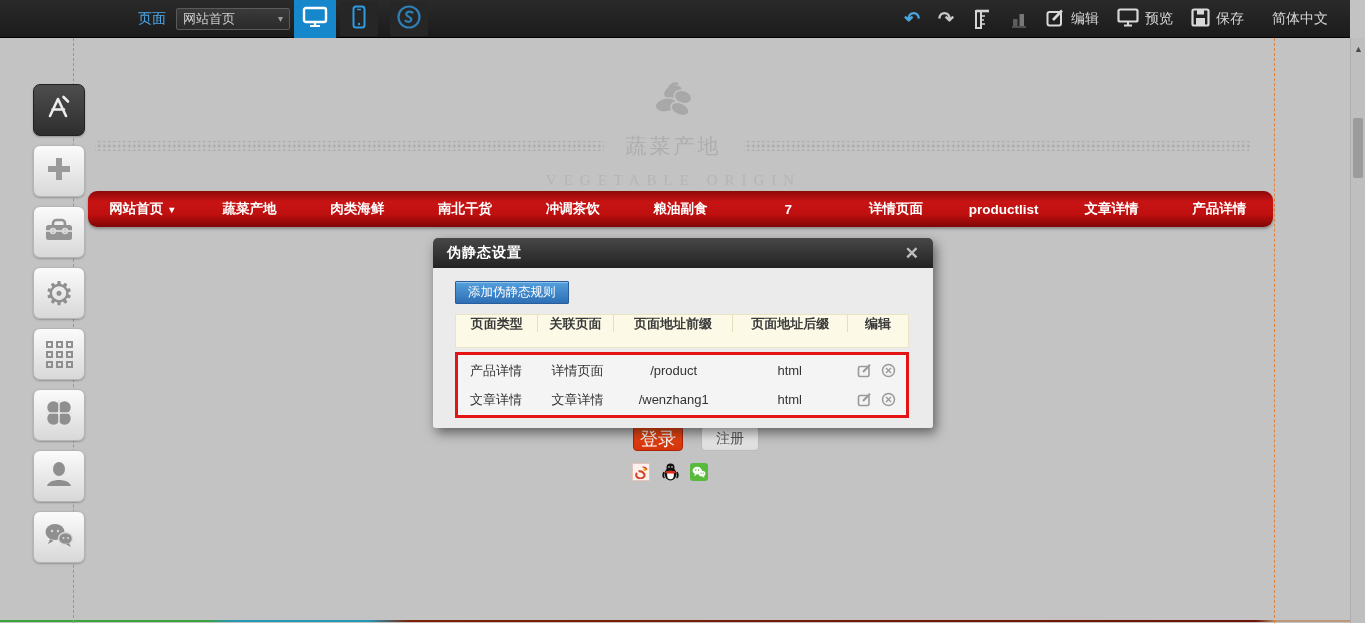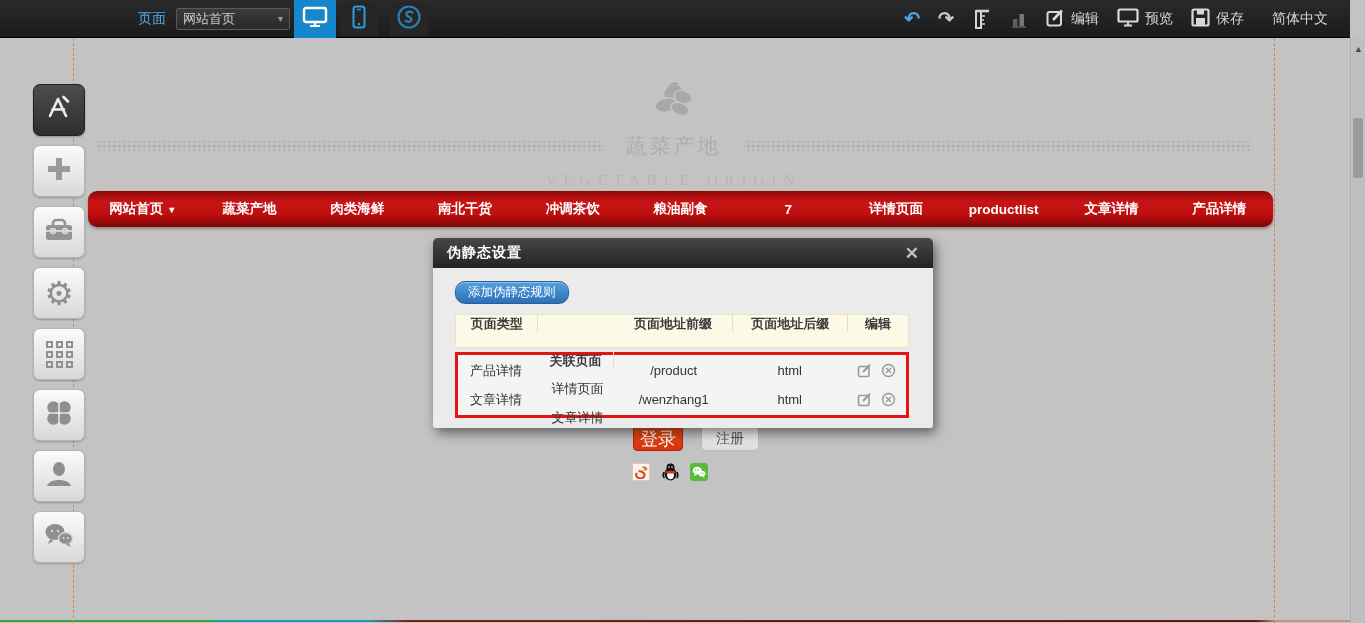--- a/index.html
+++ b/index.html
@@ -74,29 +74,29 @@
   .soc-wechat { background:#57ba3a; border-radius:3px; }
 
   
   .modal { position:absolute; left:433px; top:238px; width:500px; z-index:40;
     box-shadow:3px 5px 12px rgba(0,0,0,.5); border-radius:5px 5px 3px 3px; }
   .modal-title { height:30px; background:linear-gradient(#474747,#232323); border-radius:5px 5px 0 0;
     display:flex; align-items:center; padding:0 14px; }
   .modal-title .t { color:#fff; font-size:14px; font-weight:bold; letter-spacing:1px; }
   .modal-close { margin-left:auto; color:#bdbdbd; font-size:17px; font-weight:bold; cursor:pointer; line-height:1; }
   .modal-body { background:#ebebeb; padding:13px 24px 10px 22px; border-radius:0 0 3px 3px; }
-  .btn-add-rule { height:23px; padding:0 12px; color:#fff; font-size:12.5px; border:1px solid #2a5d9e; border-radius:10px;
+  .btn-add-rule { height:23px; padding:0 12px; color:#fff; font-size:12.5px; border:1px solid #2a5d9e; border-radius:1px;
     background:linear-gradient(#54a0dd,#2d6fb5); cursor:pointer; box-shadow:inset 0 1px 0 rgba(255,255,255,.35);text-align:right; }
   .rule-table { margin-top:10px; font-size:13px; }
   .rt-head { display:flex; background:#fcf9e6; border:1px solid #eae4c6; height:34px; align-items:flex-start; }
   .rt-head .cell { text-align:center; font-weight:bold; color:#3a3a3a; border-right:1px solid #e6dfbd; height:17px; line-height:17px; }
   .rt-head .cell:last-child { border-right:none; }
   .rt-rows { margin-top:4px; border:3px solid #e41414; background:#f4f4f4; padding:1px 0; }
   .rt-row { display:flex; align-items:center; height:29px; color:#333; }
-  .c0 { width:18.2%; } .c1 { width:16.7%;margin-top:37px; } .c2 { width:26.5%; } .c3 { width:25.3%; } .c4 { width:13.3%; }
+  .c0 { width:18.2%; } .c1 { width:16.7%; } .c2 { width:26.5%; } .c3 { width:25.3%; } .c4 { width:13.3%; }
   .rt-row .c0, .rt-row .c1 { text-align:left; padding-left:12px; }
   .rt-row .c2, .rt-row .c3 { text-align:center; }
   .rt-row .c4 { display:flex; justify-content:center; gap:9px; }
   .row-ico { cursor:pointer; display:inline-flex; }
 </style>
 </head>
 <body>
 
 <div class="stage">
 

